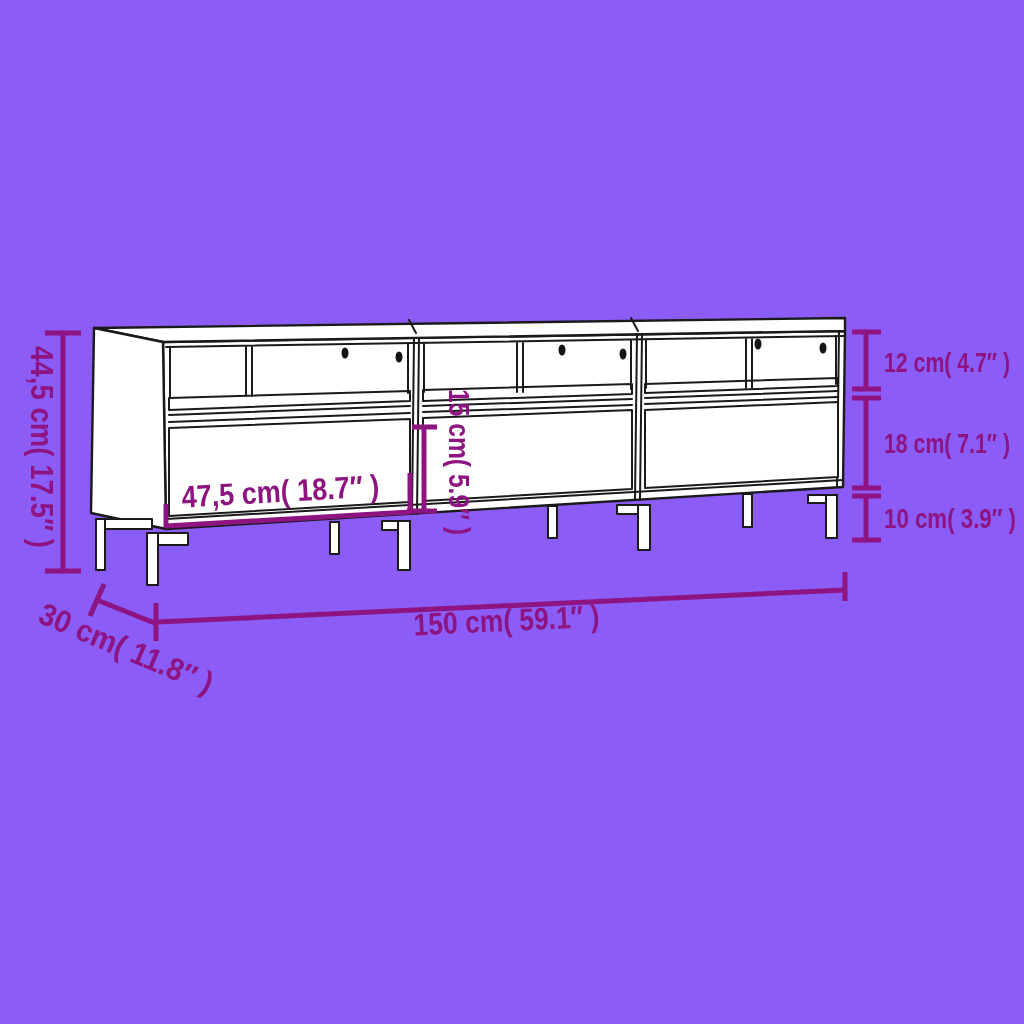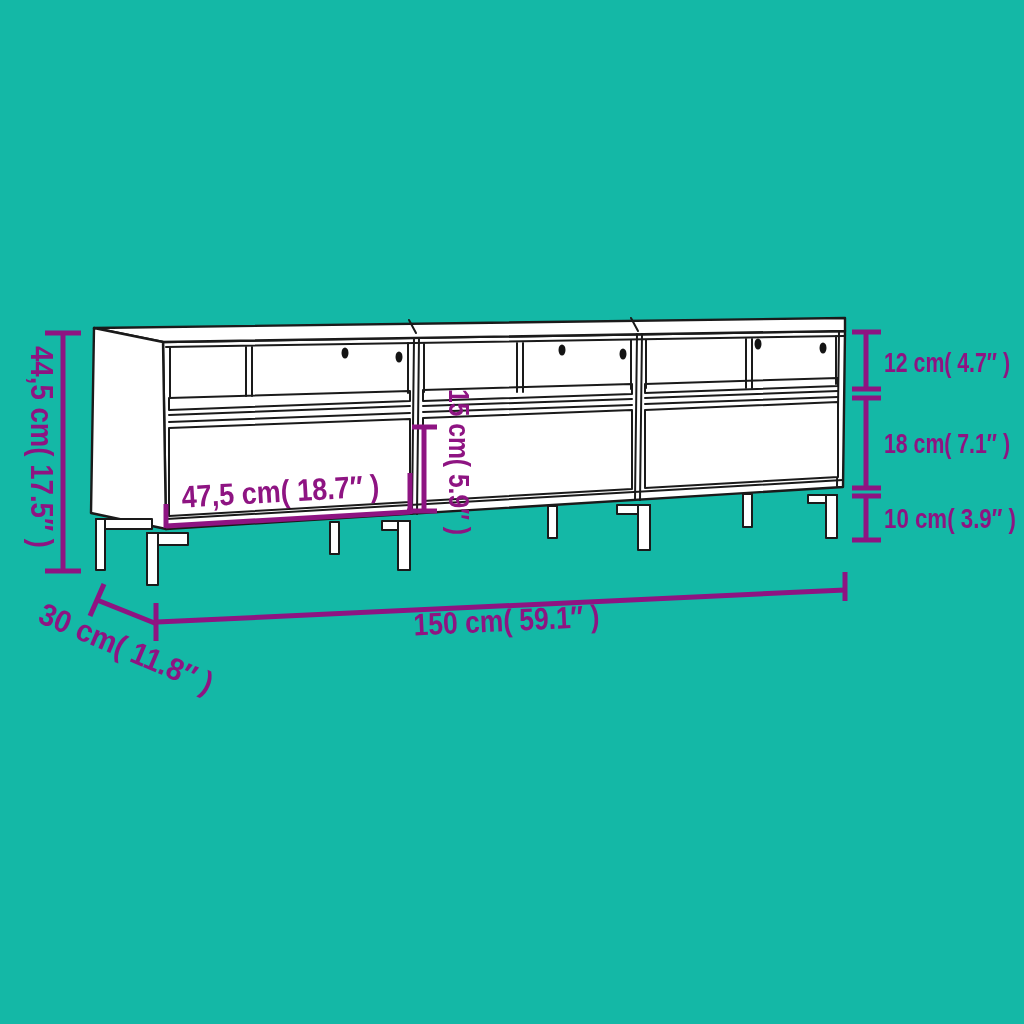--- a/index.html
+++ b/index.html
@@ -1,16 +1,16 @@
 <!DOCTYPE html>
 <html><head>
 <meta charset="utf-8">
 <style>
   html, body { margin: 0; padding: 0; background: #ffffff; }
-  .stage { width: 1024px; height: 1024px; position: relative; background: #14b8a6; }
+  .stage { width: 1024px; height: 1024px; position: relative; background: #8b5cf6; }
   svg { display: block; }
   
   .art  { stroke: #1a1a1a; stroke-width: 2;   fill: none; stroke-linejoin: round; stroke-linecap: round; }
   .artO { stroke: #1a1a1a; stroke-width: 2.4; fill: #ffffff; stroke-linejoin: round; }
   .artF { stroke: #1a1a1a; stroke-width: 2;   fill: #ffffff; stroke-linejoin: round; }
   .hole { fill: #141414; stroke: none; }
   
   .dim  { stroke: #8E1482; stroke-width: 5; fill: none; stroke-linecap: butt; }
   .dimtxt {
     font-family: "Liberation Sans", "DejaVu Sans", sans-serif;

